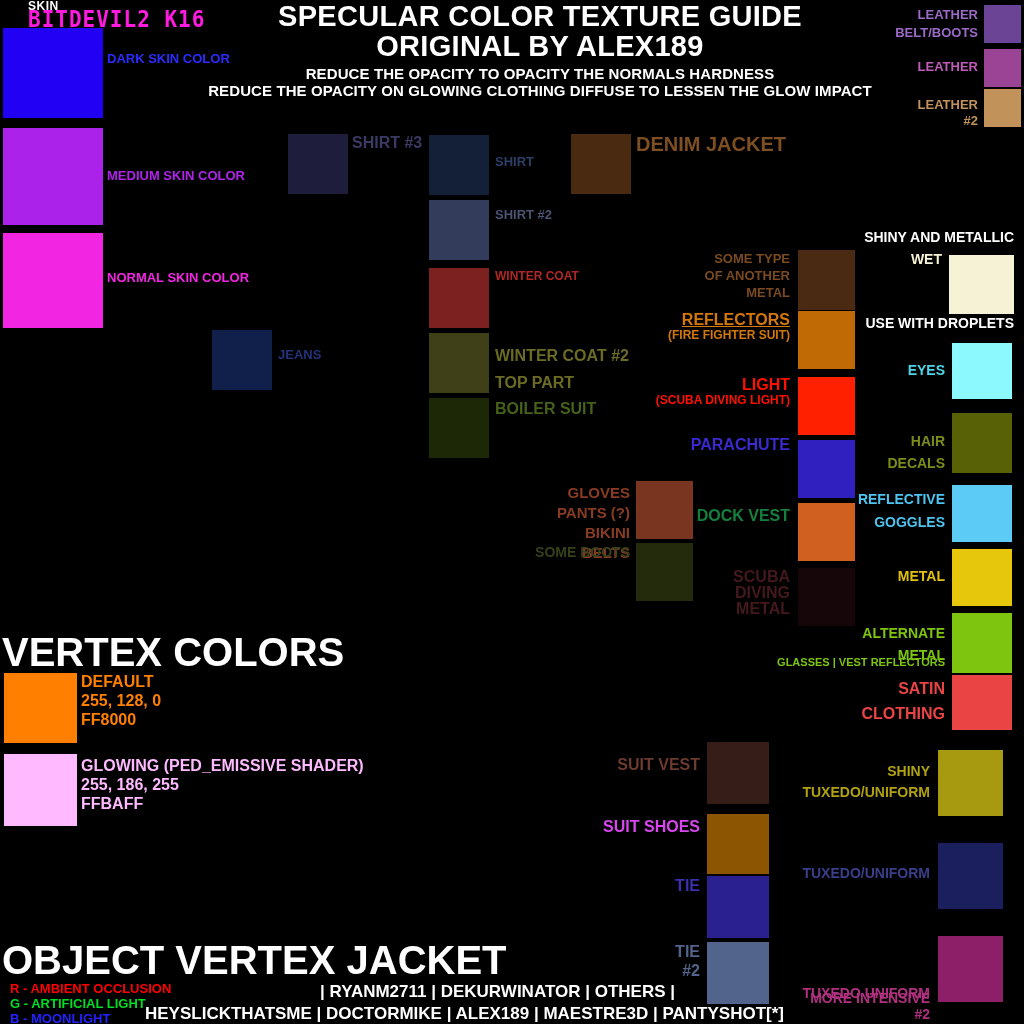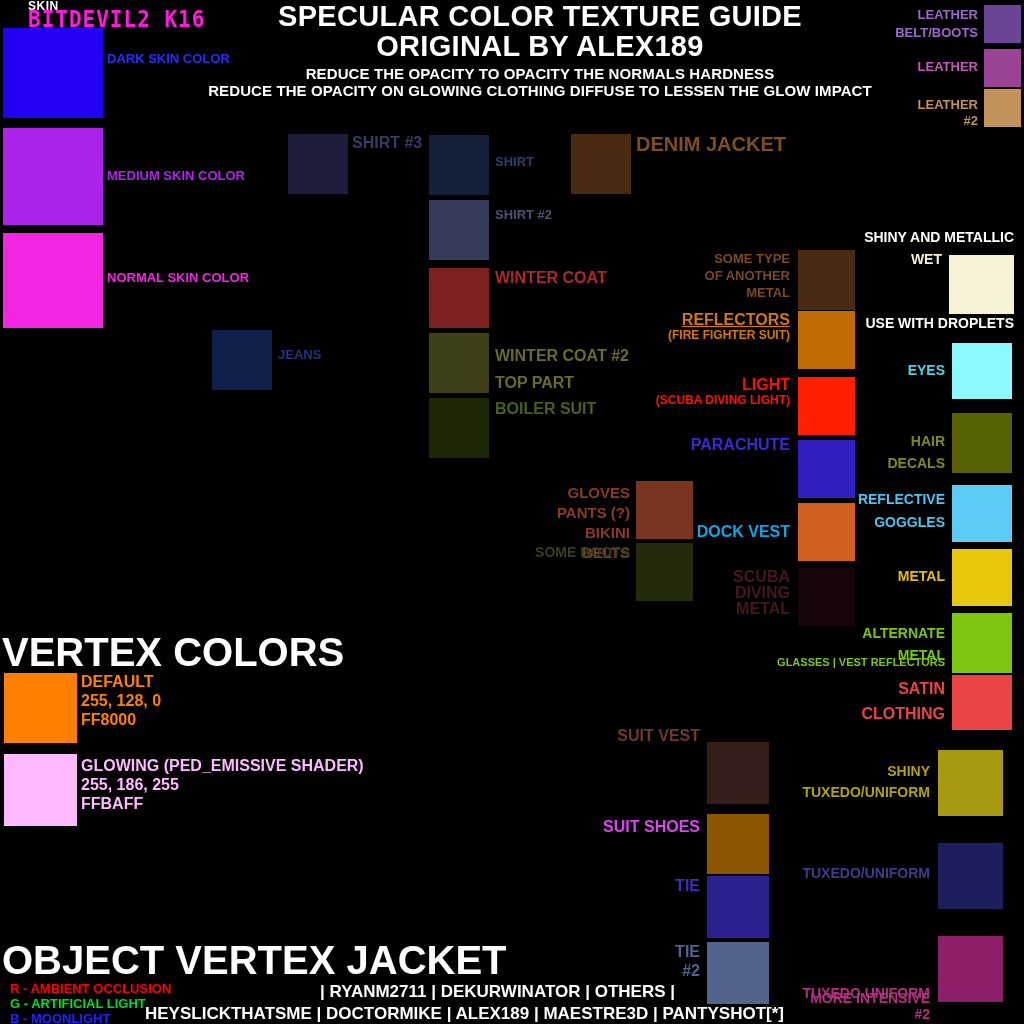--- a/index.html
+++ b/index.html
@@ -71,21 +71,21 @@
   <div class="sw" style="left: 429px; top: 200px; width: 60px; height: 60px; background: rgb(52, 60, 91);"></div>
   <div class="lbl l" style="left: 495px; top: 208px; font-size: 13px; color: rgb(74, 83, 114);">SHIRT #2</div>
 
   <div class="sw" style="left: 571px; top: 134px; width: 60px; height: 60px; background: rgb(74, 43, 18);"></div>
   <div class="lbl l" style="left: 636px; top: 134px; font-size: 20px; color: rgb(125, 79, 34);">DENIM JACKET</div>
 
   <div class="sw" style="left: 212px; top: 330px; width: 60px; height: 60px; background: rgb(16, 32, 74);"></div>
   <div class="lbl l" style="left: 278px; top: 348px; font-size: 13px; color: rgb(34, 51, 122);">JEANS</div>
 
   <div class="sw" style="left: 429px; top: 268px; width: 60px; height: 60px; background: rgb(125, 32, 32);"></div>
-  <div class="lbl l" style="left: 495px; top: 270px; font-size: 16px; color: rgb(176, 39, 39);">WINTER COAT</div>
+  <div class="lbl l" style="left: 495px; top: 270px; font-size: 12px; color: rgb(176, 39, 39);">WINTER COAT</div>
 
   <div class="sw" style="left: 429px; top: 333px; width: 60px; height: 60px; background: rgb(64, 64, 24);"></div>
   <div class="lbl l" style="left: 495px; top: 342px; font-size: 16px; line-height: 1.7; color: rgb(107, 107, 36);">WINTER COAT #2
 TOP PART</div>
 
   <div class="sw" style="left: 429px; top: 398px; width: 60px; height: 60px; background: rgb(28, 40, 6);"></div>
   <div class="lbl l" style="left: 495px; top: 401px; font-size: 16px; color: rgb(69, 97, 26);">BOILER SUIT</div>
 
   <div class="sw" style="left: 798px; top: 250px; width: 57px; height: 60px; background: rgb(74, 42, 18);"></div>
   <div class="lbl r" style="left: 600px; top: 251px; width: 190px; font-size: 13px; line-height: 1.3; color: rgb(122, 74, 32);">SOME TYPE
@@ -97,21 +97,21 @@
   <div class="lbl r" style="left: 600px; top: 329px; width: 190px; font-size: 12px; color: rgb(212, 120, 10);">(FIRE FIGHTER SUIT)</div>
 
   <div class="sw" style="left: 798px; top: 377px; width: 57px; height: 58px; background: rgb(255, 32, 0);"></div>
   <div class="lbl r" style="left: 600px; top: 377px; width: 190px; font-size: 16px; color: rgb(255, 16, 0);">LIGHT</div>
   <div class="lbl r" style="left: 590px; top: 394px; width: 200px; font-size: 12px; color: rgb(255, 16, 0);">(SCUBA DIVING LIGHT)</div>
 
   <div class="sw" style="left: 798px; top: 440px; width: 57px; height: 58px; background: rgb(48, 32, 192);"></div>
   <div class="lbl r" style="left: 600px; top: 437px; width: 190px; font-size: 16px; color: rgb(58, 42, 208);">PARACHUTE</div>
 
   <div class="sw" style="left: 798px; top: 503px; width: 57px; height: 58px; background: rgb(208, 96, 32);"></div>
-  <div class="lbl r" style="left: 600px; top: 524px; width: 190px; font-size: 16px; color: #0ea5e9;">DOCK VEST</div>
+  <div class="lbl r" style="left: 600px; top: 508px; width: 190px; font-size: 16px; color: #15803d;">DOCK VEST</div>
 
   <div class="sw" style="left: 798px; top: 568px; width: 57px; height: 58px; background: rgb(22, 5, 9);"></div>
   <div class="lbl r" style="left: 620px; top: 569px; width: 170px; font-size: 16px; line-height: 1; color: rgb(68, 24, 28);">SCUBA
 DIVING
 METAL</div>
 
   <div class="sw" style="left: 636px; top: 481px; width: 57px; height: 58px; background: rgb(122, 53, 32);"></div>
   <div class="lbl r" style="left: 460px; top: 483px; width: 170px; font-size: 15px; line-height: 1.33; color: rgb(138, 60, 34);">GLOVES
 PANTS (?)
 BIKINI
@@ -167,21 +167,21 @@
   <div class="lbl l" style="left: 81px; top: 674px; font-size: 16px; color: rgb(255, 128, 0);">DEFAULT</div>
   <div class="lbl l" style="left: 81px; top: 693px; font-size: 16px; color: rgb(255, 128, 0);">255, 128, 0</div>
   <div class="lbl l" style="left: 81px; top: 712px; font-size: 16px; color: rgb(255, 128, 0);">FF8000</div>
 
   <div class="sw" style="left: 4px; top: 754px; width: 73px; height: 72px; background: rgb(255, 186, 255);"></div>
   <div class="lbl l" style="left: 81px; top: 758px; font-size: 16px; color: rgb(255, 186, 255);">GLOWING (PED_EMISSIVE SHADER)</div>
   <div class="lbl l" style="left: 81px; top: 777px; font-size: 16px; color: rgb(255, 186, 255);">255, 186, 255</div>
   <div class="lbl l" style="left: 81px; top: 796px; font-size: 16px; color: rgb(255, 186, 255);">FFBAFF</div>
 
   <div class="sw" style="left: 707px; top: 742px; width: 62px; height: 62px; background: rgb(55, 29, 23);"></div>
-  <div class="lbl r" style="left: 530px; top: 728px; width: 170px; font-size: 16px; color: rgb(107, 58, 48);">SUIT VEST</div>
+  <div class="lbl r" style="left: 530px; top: 757px; width: 170px; font-size: 16px; color: rgb(107, 58, 48);">SUIT VEST</div>
 
   <div class="sw" style="left: 707px; top: 814px; width: 62px; height: 60px; background: rgb(140, 85, 2);"></div>
   <div class="lbl r" style="left: 530px; top: 819px; width: 170px; font-size: 16px; color: #d946ef;">SUIT SHOES</div>
 
   <div class="sw" style="left: 707px; top: 876px; width: 62px; height: 62px; background: rgb(42, 32, 144);"></div>
   <div class="lbl r" style="left: 530px; top: 878px; width: 170px; font-size: 16px; color: rgb(58, 48, 176);">TIE</div>
 
   <div class="sw" style="left: 707px; top: 942px; width: 62px; height: 62px; background: rgb(82, 100, 140);"></div>
   <div class="lbl r" style="left: 530px; top: 943px; width: 170px; font-size: 16px; line-height: 1.18; color: rgb(82, 100, 140);">TIE
 #2</div>

